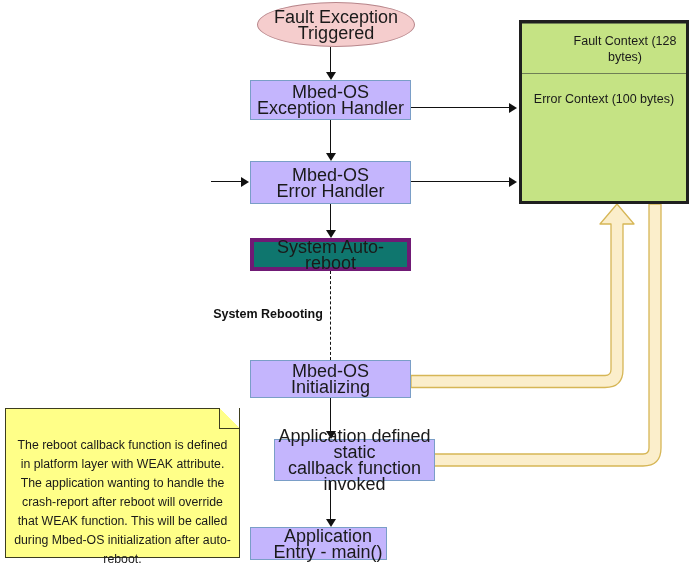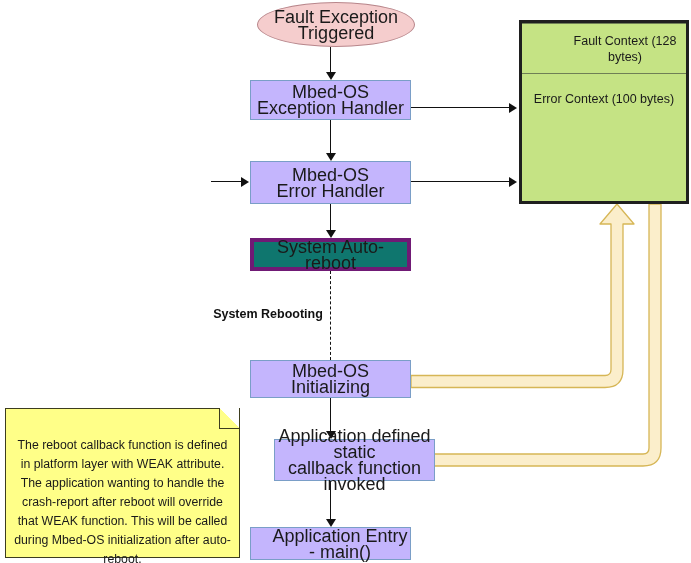--- a/index.html
+++ b/index.html
@@ -206,21 +206,21 @@
 Error Handler</div>
 
   <div class="node proc-green" style="left:250px; top:238px; width:161px; height:33px;">System Auto-reboot</div>
 
   <div class="node proc-blue" style="left:250px; top:360px; width:161px; height:38px;">Mbed-OS
 Initializing</div>
 
   <div class="node proc-blue" style="left:250px; top:439px; width:161px; height:42px;margin-left:24px;">Application defined static
 callback function invoked</div>
 
-  <div class="node proc-blue" style="left:250px; top:527px; width:161px; height:33px;padding-left:19px;">Application Entry - main()</div>
+  <div class="node proc-blue" style="left:250px; top:527px; width:137px; height:33px;padding-left:19px;">Application Entry - main()</div>
 
   <div class="ram-box" style="left:519px; top:20px; width:170px; height:184px;">
     <div class="ram-cell divider" style="height:50px;padding-left:42px;">Fault Context (128 bytes)</div>
     <div class="ram-cell divider" style="height:50px;">Error Context (100 bytes)</div>
   </div>
 
   <div class="label" style="left:212px; top:306px; width:112px;">System Rebooting</div>
 
 
   <div class="note" style="left:5px; top:408px; width:235px; height:150px;">

